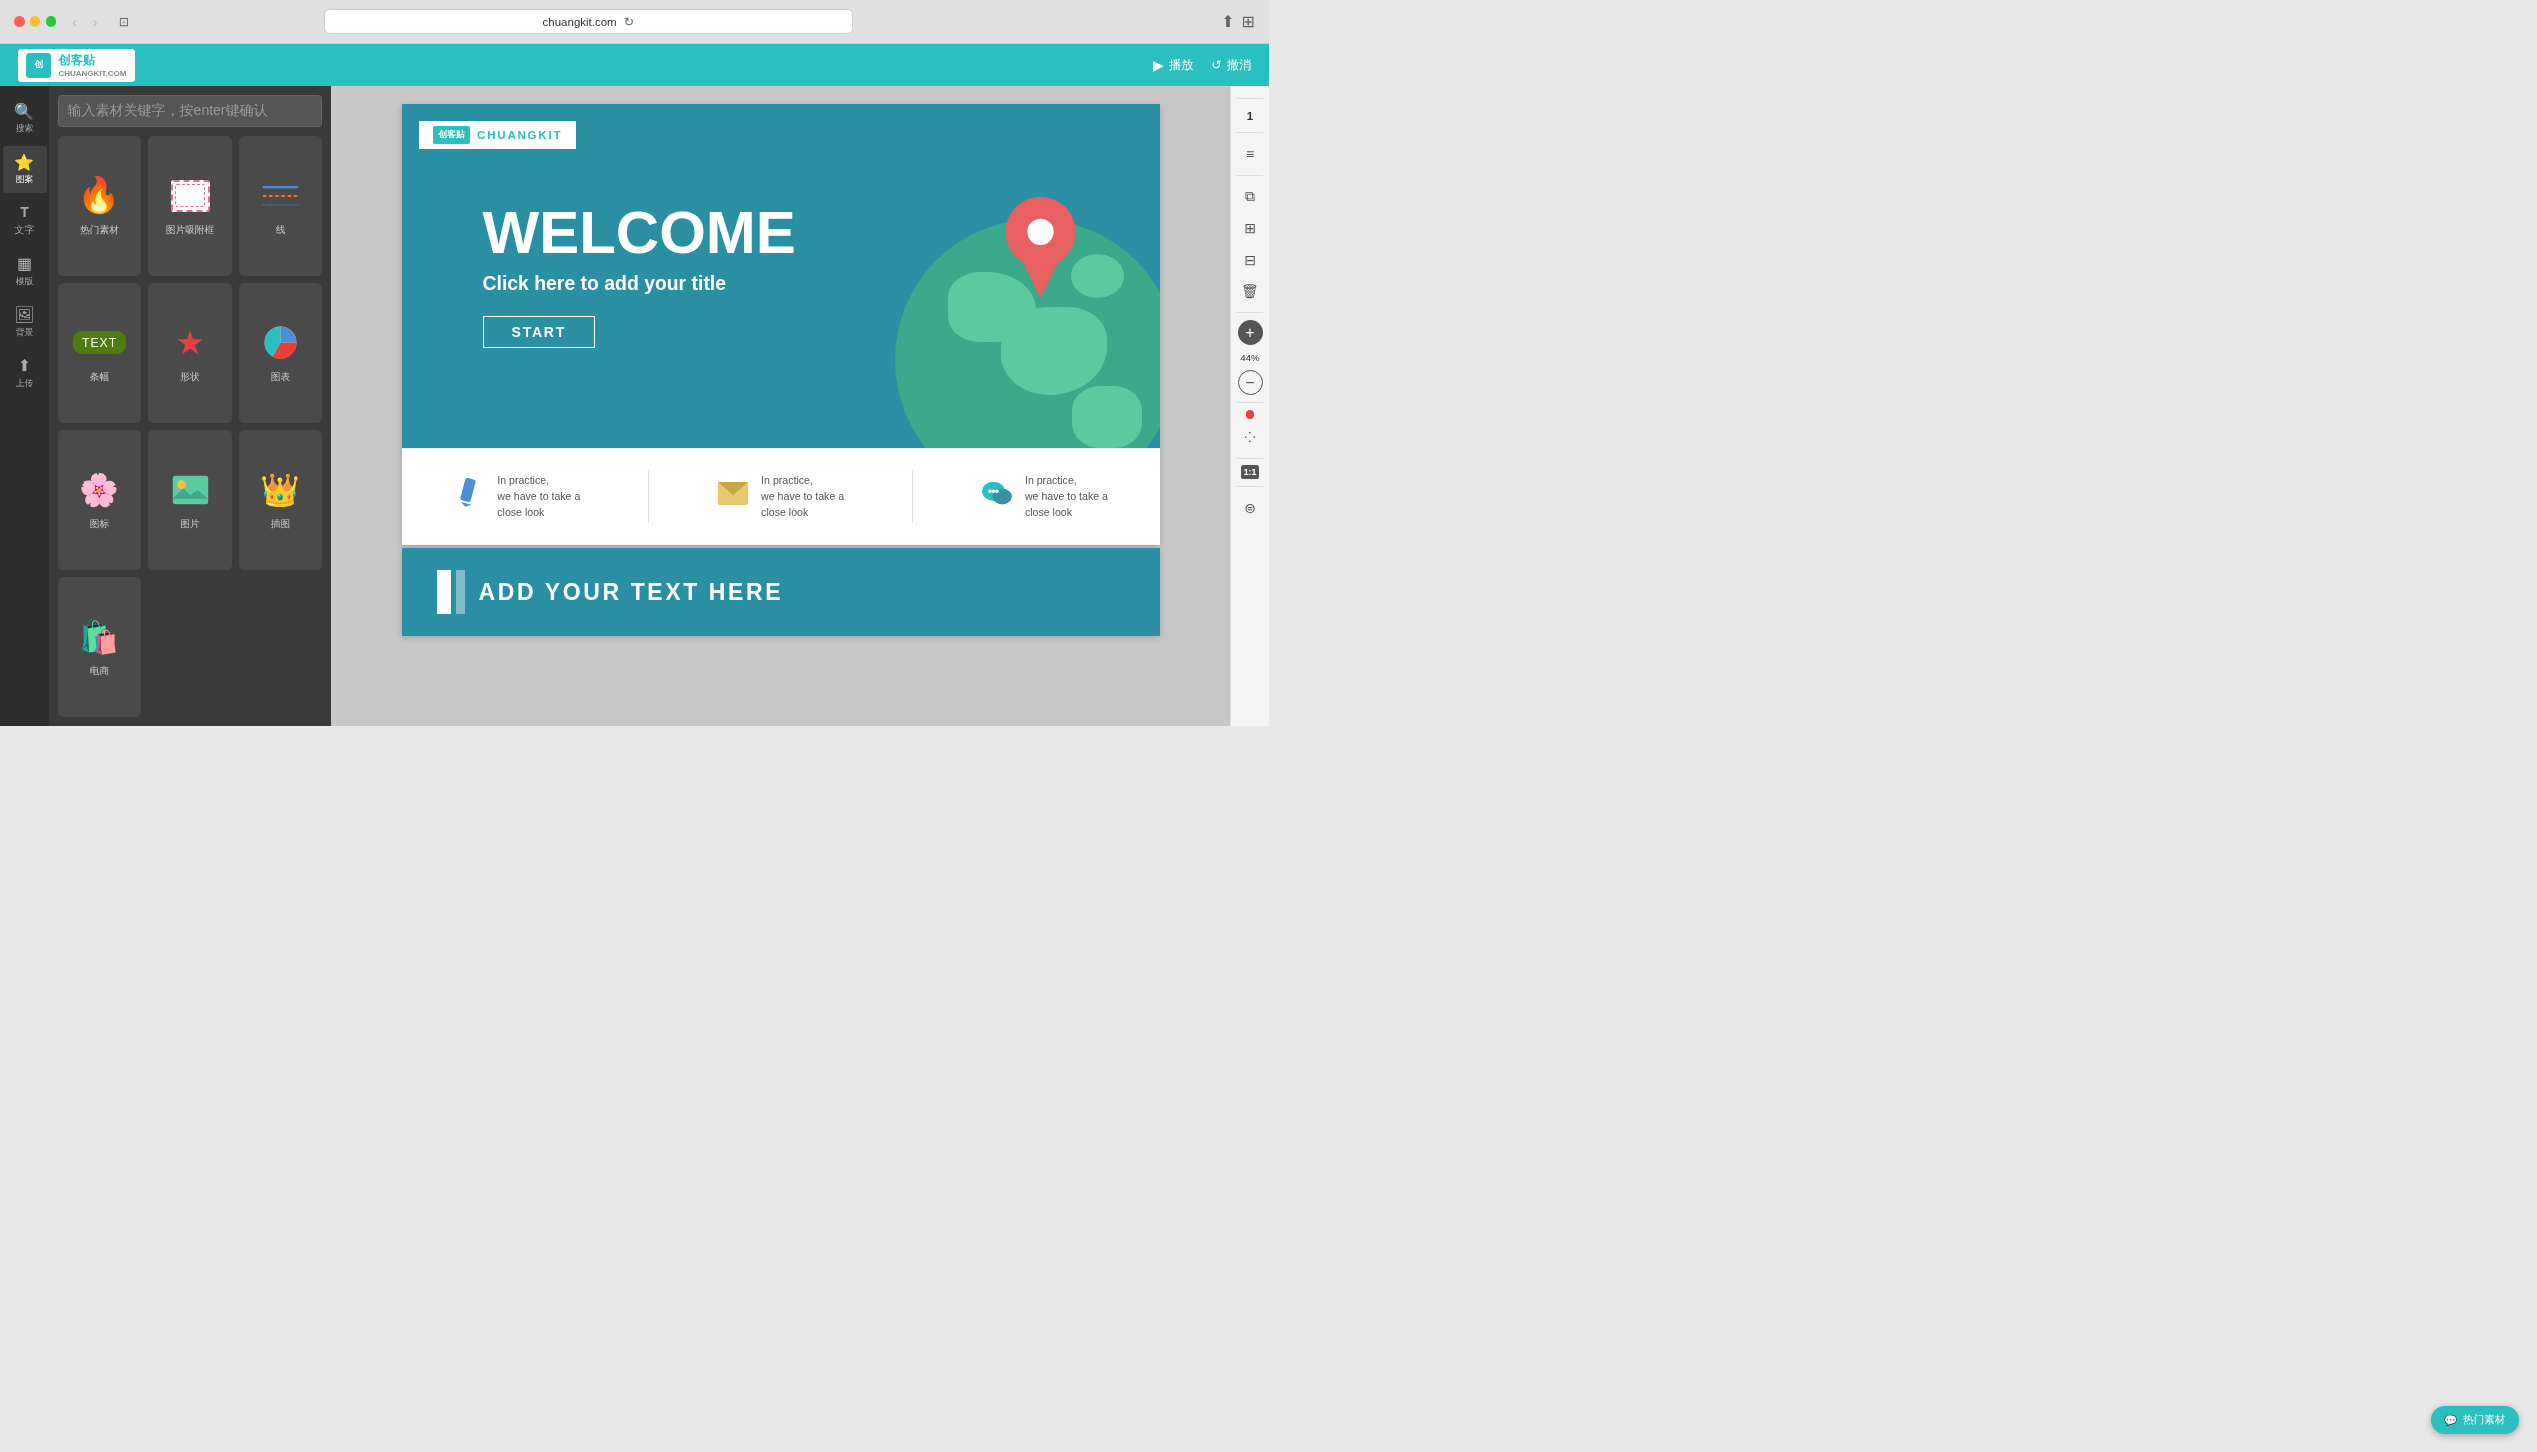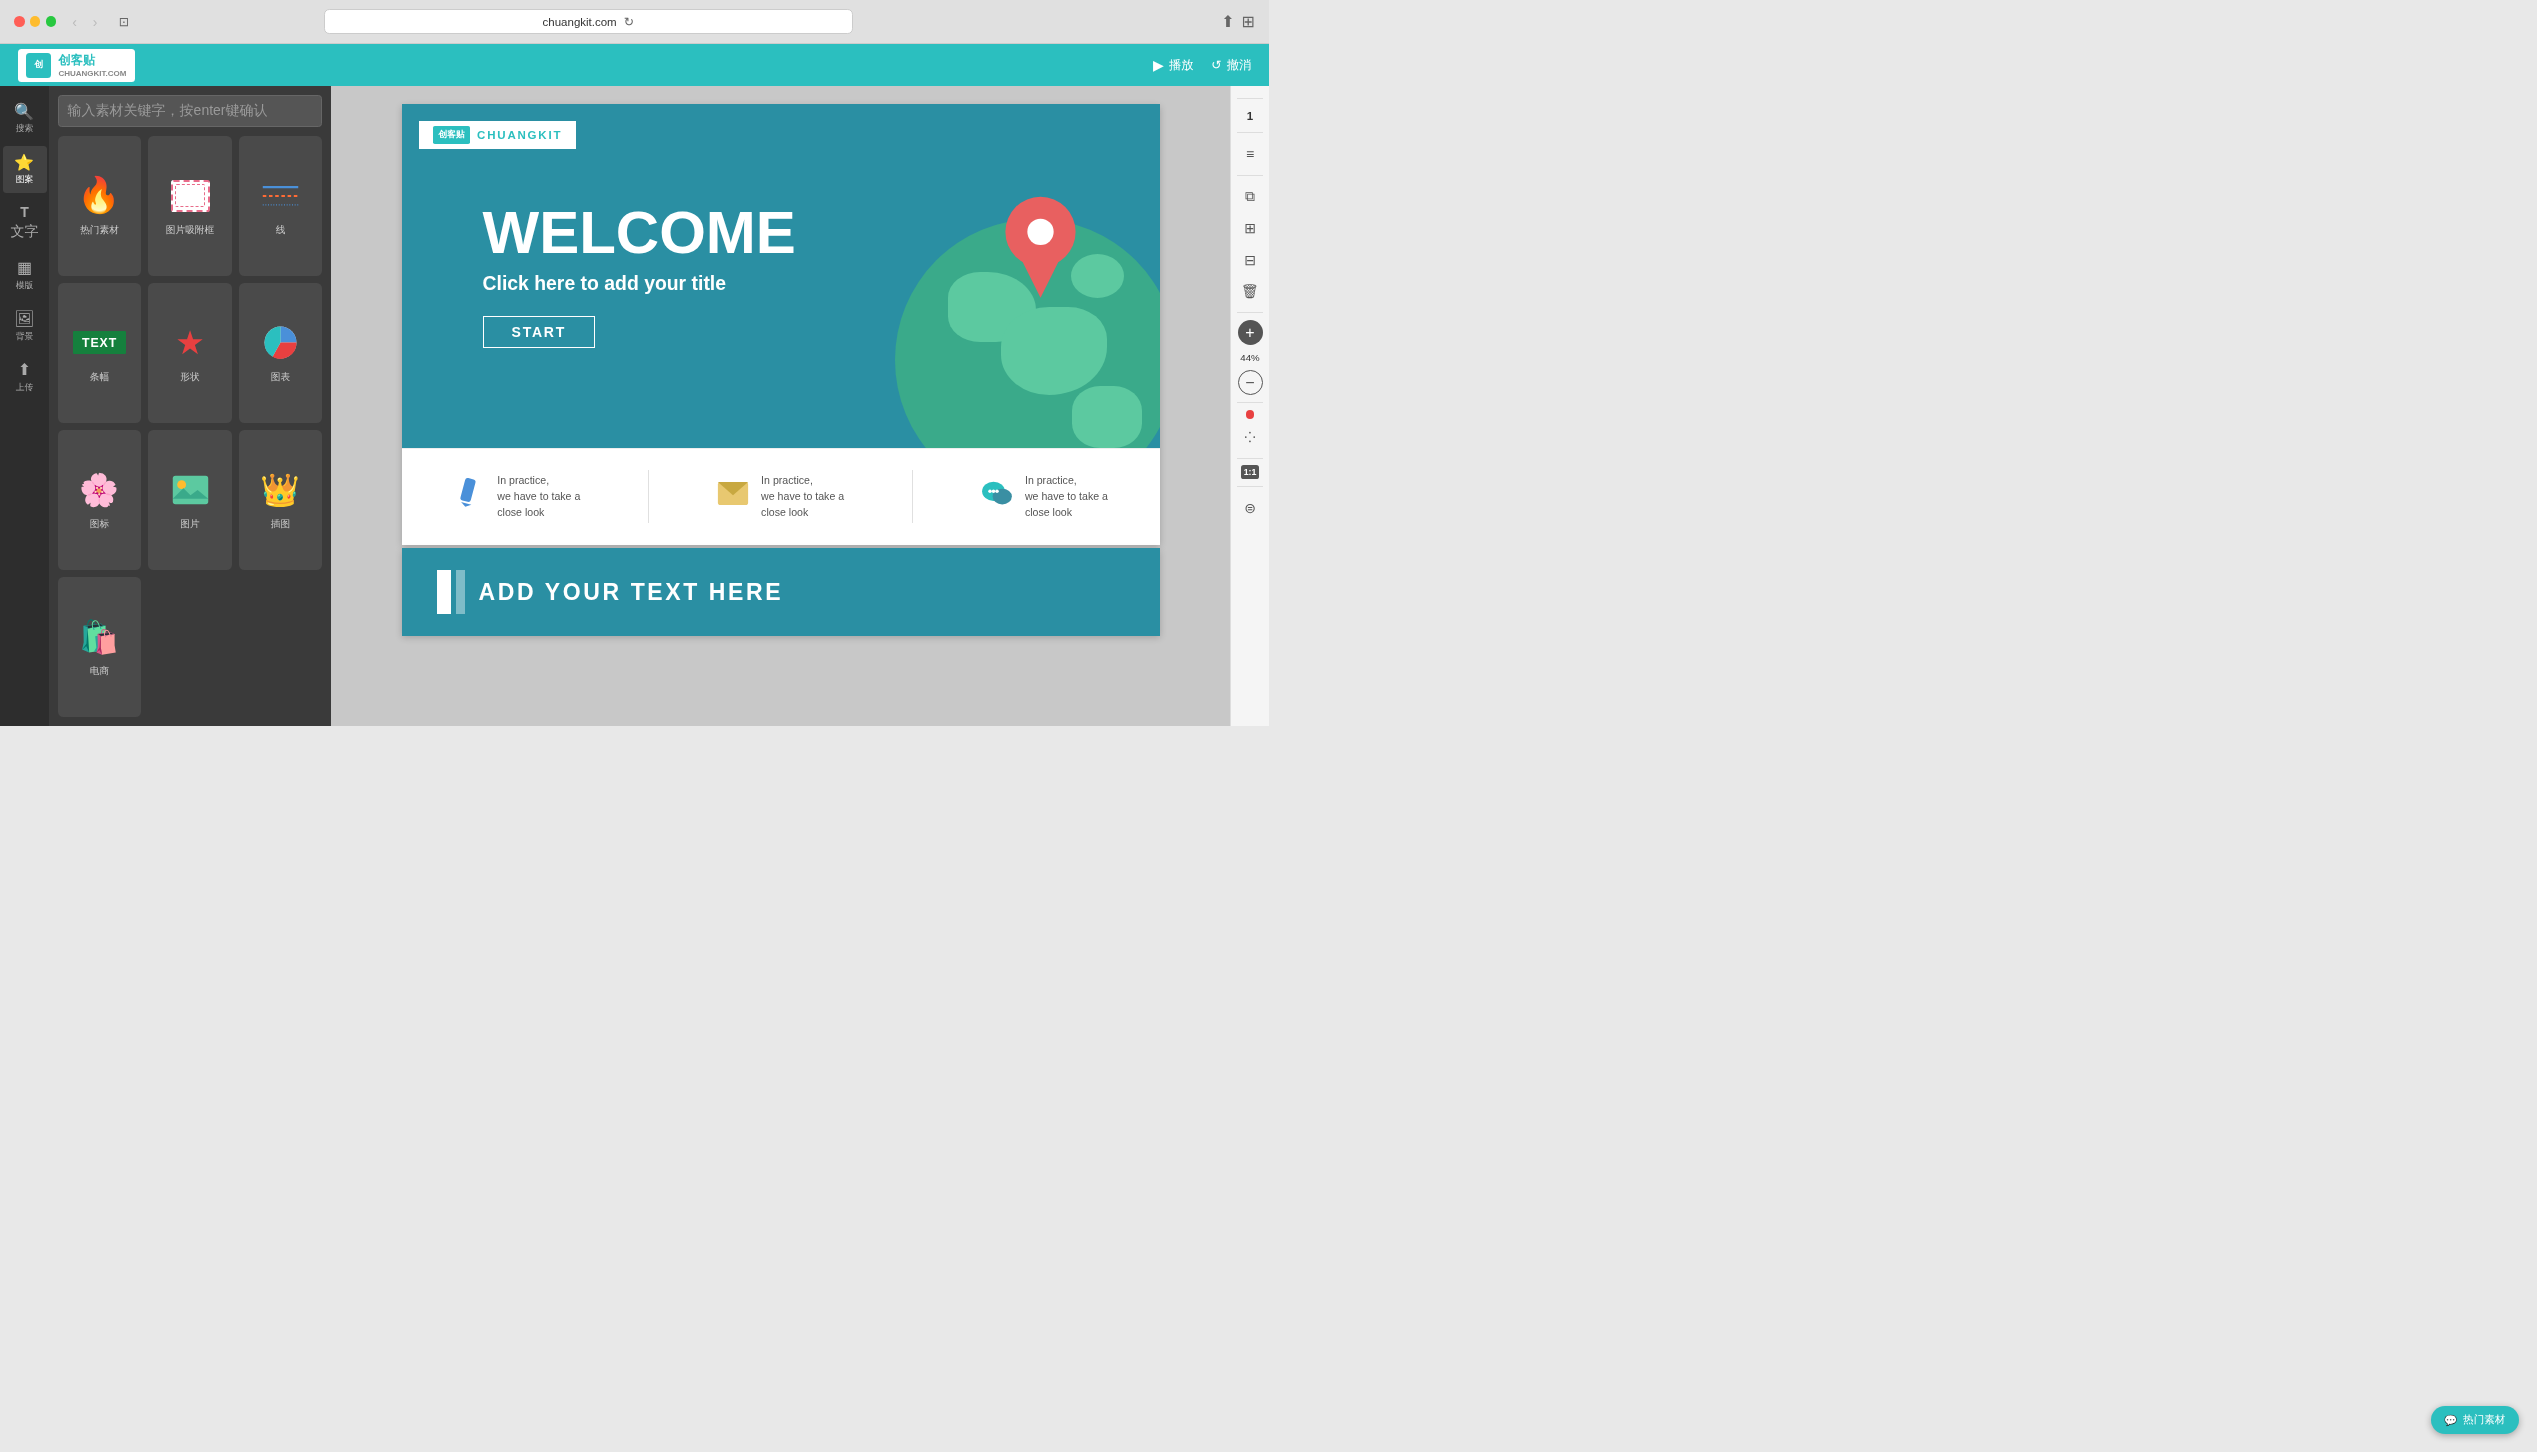--- a/index.html
+++ b/index.html
@@ -454,21 +454,21 @@
     <div class="sidebar-icon-item">
       <span class="icon-symbol">🔍</span>
       <span style="color:#aaa; font-size:8.8px;">搜索</span>
     </div>
     <div class="sidebar-icon-item active">
       <span class="icon-symbol">⭐</span>
       <span style="color:white; font-size:8.8px;">图案</span>
     </div>
     <div class="sidebar-icon-item">
       <span class="icon-symbol" style="font-size:14px; font-weight:bold;">T</span>
-      <span style="color:#aaa; font-size:14px;">文字</span>
+      <span style="color:#aaa; font-size:10px;">文字</span>
     </div>
     <div class="sidebar-icon-item">
       <span class="icon-symbol">▦</span>
       <span style="color:#aaa; font-size:8.8px;">模版</span>
     </div>
     <div class="sidebar-icon-item">
       <span class="icon-symbol">🖼</span>
       <span style="color:#aaa; font-size:8.8px;">背景</span>
     </div>
     <div class="sidebar-icon-item">
@@ -503,21 +503,21 @@
             <line x1="2" y1="8" x2="42" y2="8" stroke="#4a90d9" stroke-width="2.5"></line>
             <line x1="2" y1="18" x2="42" y2="18" stroke="#ff6b35" stroke-width="2" stroke-dasharray="4,3"></line>
             <line x1="2" y1="28" x2="42" y2="28" stroke="#4a90d9" stroke-width="1.5" stroke-dasharray="1,2"></line>
           </svg>
         </div>
         <span class="asset-label">线</span>
       </div>
 
       <div class="asset-item">
         <div class="asset-icon">
-          <div style="background:#15803d;color:white;font-size:12.3px;font-weight:bold;padding:4.4px 8.8px;border-radius:1px;letter-spacing:0.9px;">TEXT</div>
+          <div style="background:#4d7c0f;color:white;font-size:12.3px;font-weight:normal;padding:4.4px 8.8px;border-radius:9px;letter-spacing:0.9px;">TEXT</div>
         </div>
         <span class="asset-label">条幅</span>
       </div>
 
       <div class="asset-item">
         <div class="asset-icon" style="font-size:33px; color:#e84040;">★</div>
         <span class="asset-label">形状</span>
       </div>
 
       <div class="asset-item">

